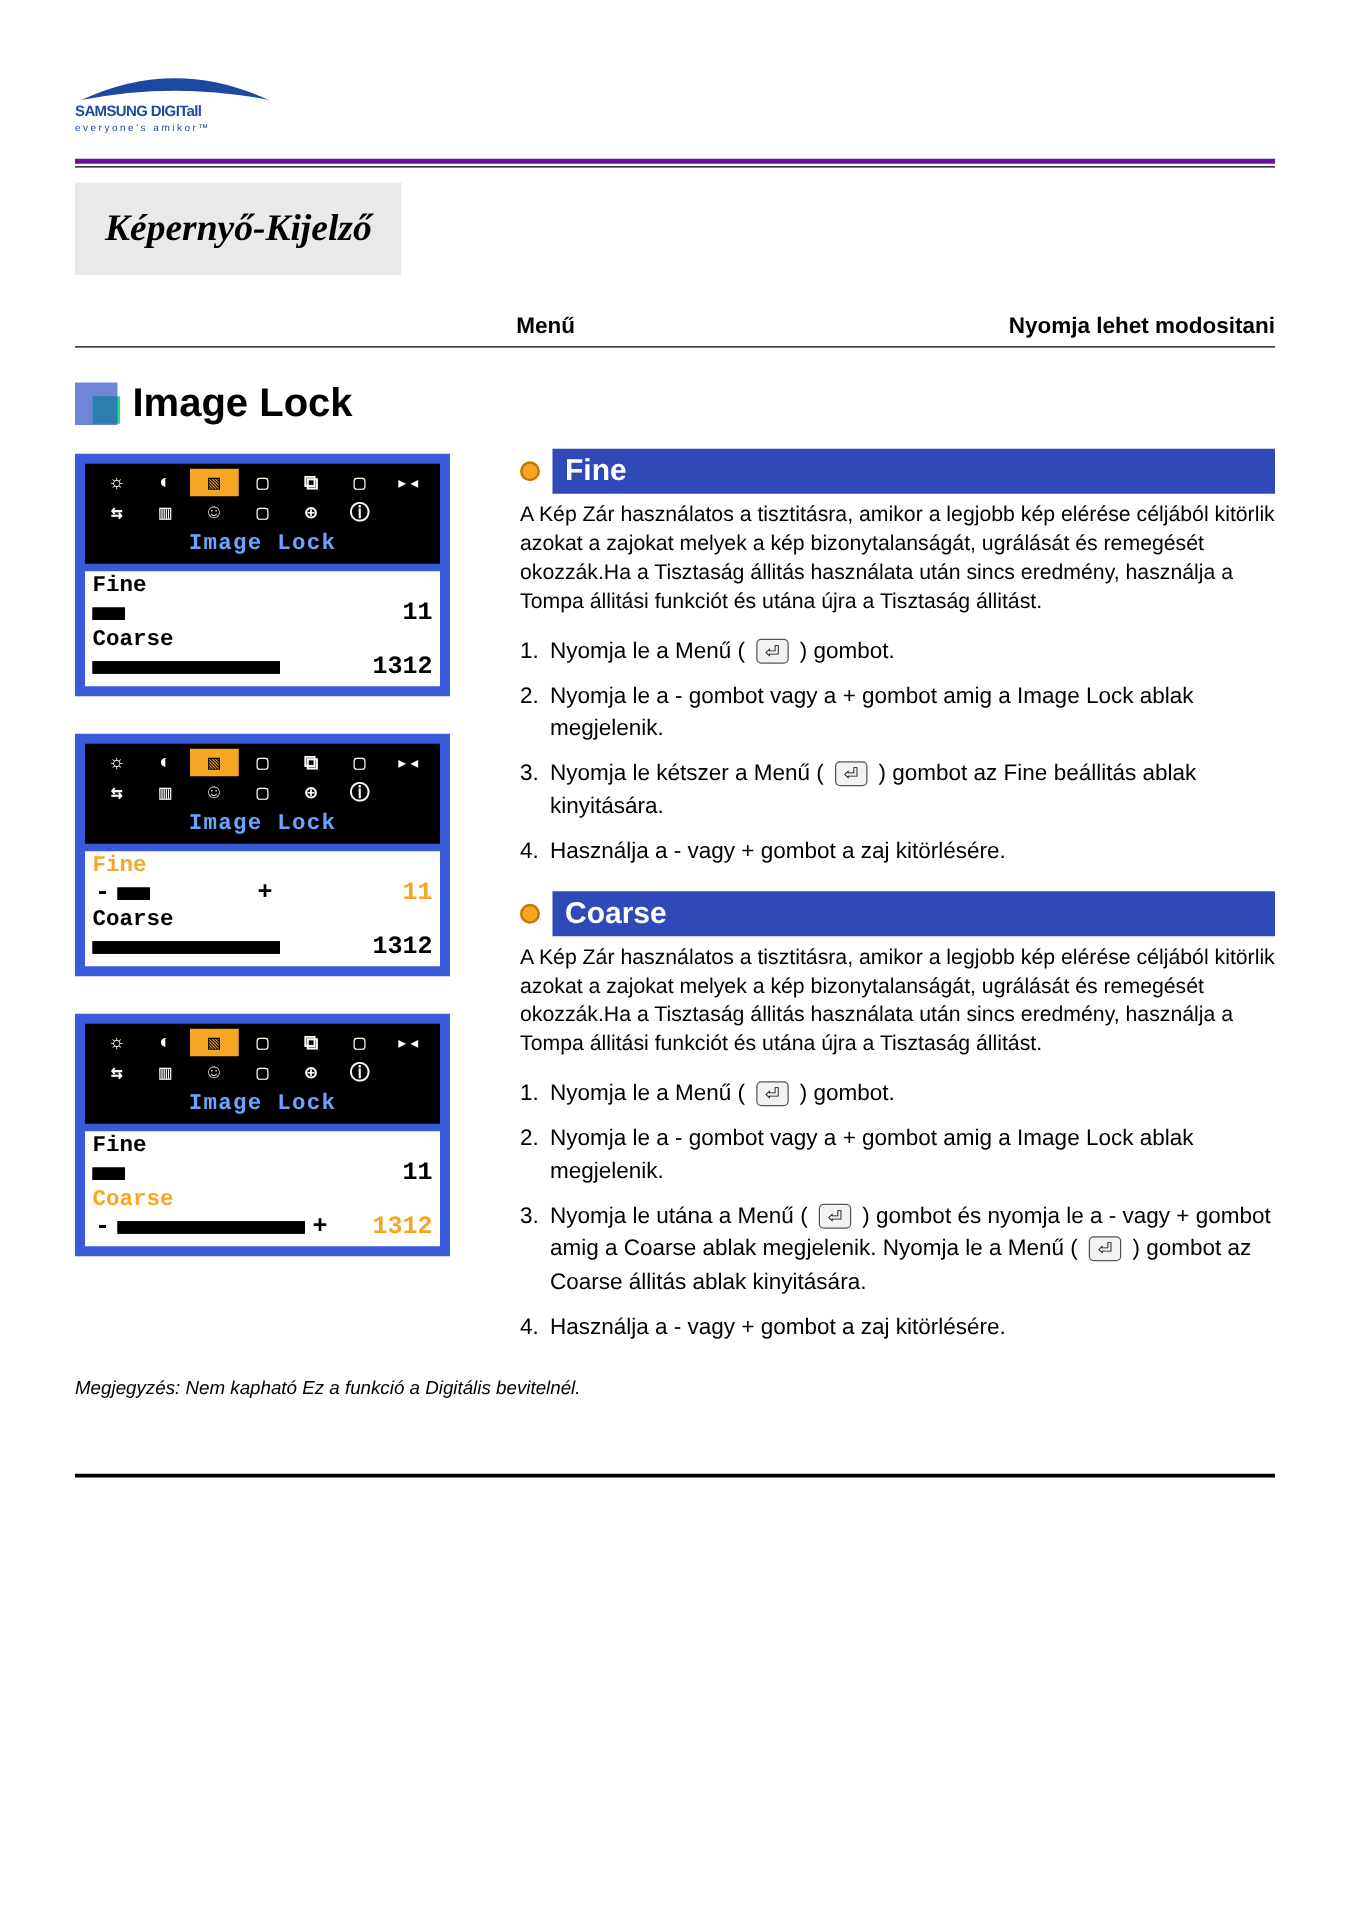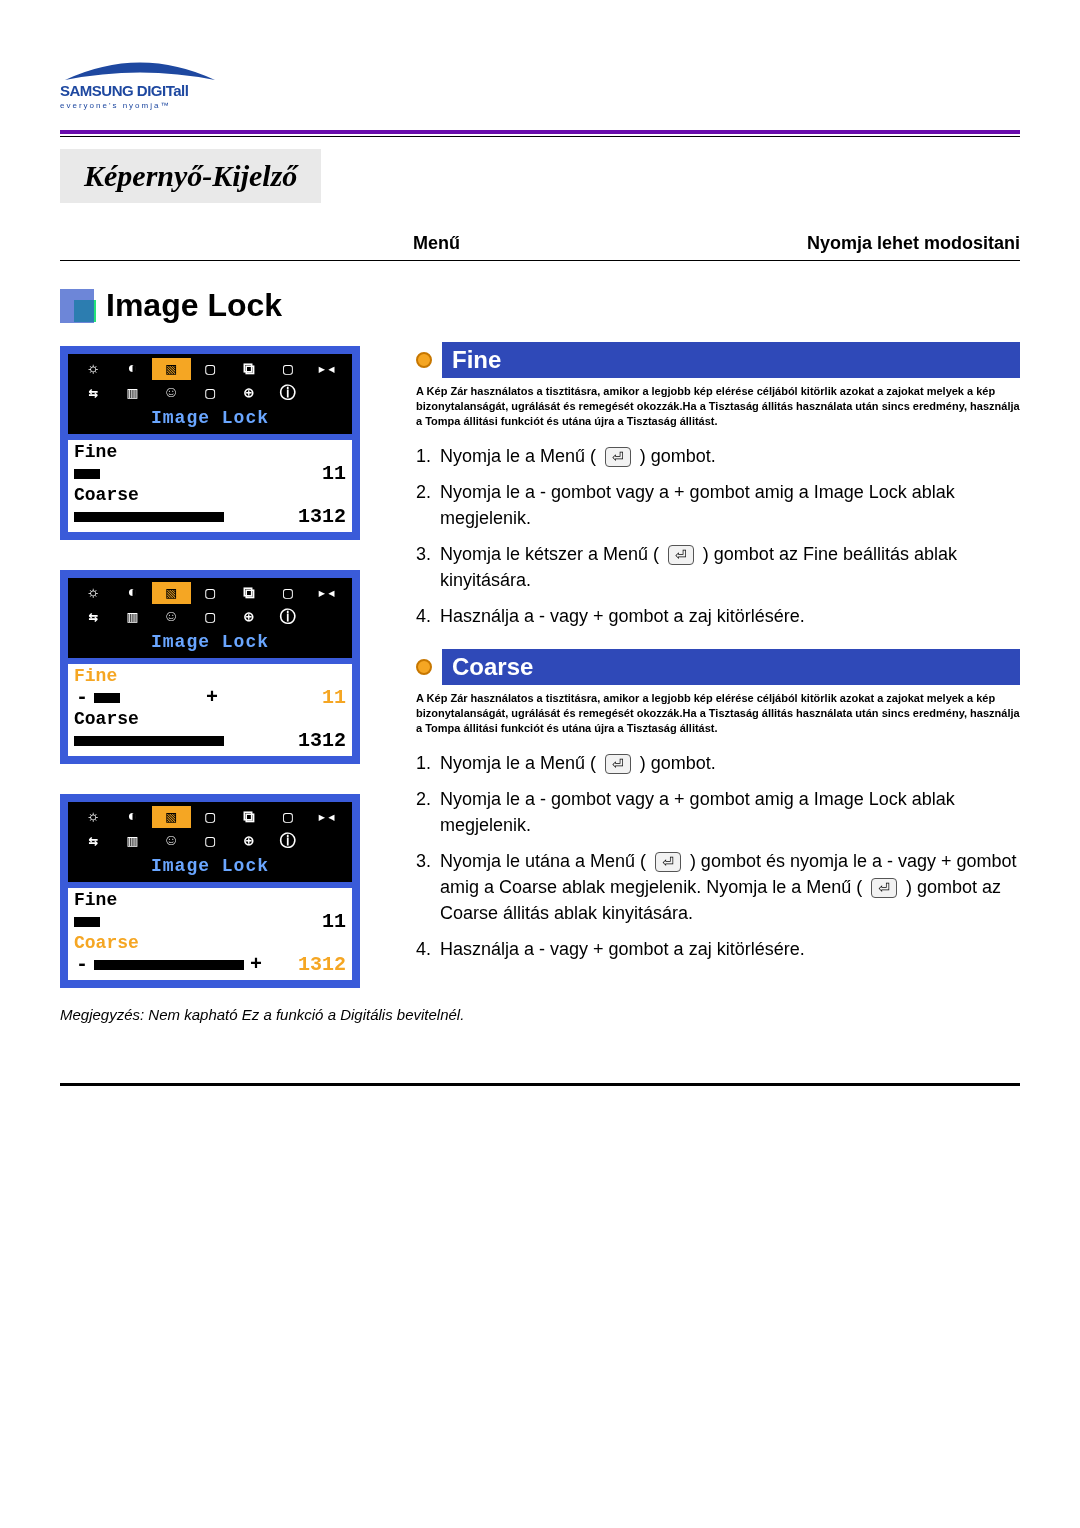--- a/index.html
+++ b/index.html
@@ -6,29 +6,29 @@
   body {
     background: #fff;
     font-family: Arial, Helvetica, sans-serif;
     color: #000;
     width: 1080px;
     min-height: 1528px;
     padding: 60px;
   }
   .logo-area { margin-bottom: 20px; }
   .swoosh-svg { display:block; }
-  .logo-text { font-size: 15px; font-weight: bold; color: #1e48a0; letter-spacing: -0.5px; margin-top:-2px;}
+  .logo-text { font-size: 12px; font-weight: bold; color: #1e48a0; letter-spacing: -0.5px; margin-top:-2px;}
   .logo-sub  { font-size: 8px; color: #1e48a0; letter-spacing: 2px; margin-top:2px;}
   .hr-purple { height: 4px; background: #6a0dad; margin-top: 6px; margin-bottom: 2px; }
   .hr-thin   { height: 1px; background: #000; }
   .title-bar {
     display: flex; align-items: center; margin-top: 12px; margin-bottom: 30px;
   }
   .title-tab {
-    background: #e9e9e9; padding: 10px 24px;
+    background: #e9e9e9; padding: 20px 24px;
     font-size: 30px; font-weight: bold; font-style: italic;
     font-family: "Times New Roman", serif;
   }
   .row-labels {
     display: flex; font-weight: bold; font-size: 18px;
     margin-bottom: 6px;
     text-align: right;
   }
   .row-labels .col-left  { width: 400px; padding-left: 28px; }
   .row-labels .col-right { flex: 1; }
@@ -72,41 +72,41 @@
   
   .sub-header {
     display:flex; align-items:center; margin-bottom:6px;
   }
   .dot { width:16px; height:16px; border-radius:50%; background:#f5a623; border:2px solid #c77700; margin-right:10px;}
   .sub-title {
     flex:1; background:#2f49b8; color:#fff; font-size:24px; font-weight:bold;
     padding:4px 10px;
   }
   .desc {
-    font-weight:bold; font-size:11px; line-height:1.35; margin-bottom:14px;
+    font-weight:normal; font-size:17px; line-height:1.35; margin-bottom:14px;
   }
   .steps { font-size:18px; line-height:1.45; }
   .steps li { list-style:none; margin-bottom:10px; display:flex; gap:6px;}
   .steps .num { min-width:18px; }
   .enter-key {
     display:inline-block; border:1px solid #555; border-radius:4px; padding:0 6px;
     font-size:14px; line-height:18px; margin:0 4px; background:#f2f2f2;
   }
   .note { font-style:italic; font-weight:normal; font-size:15px; margin-top:18px; }
   .footer-line { height:3px; background:#000; margin-top:60px; }
 </style>
 </head>
 <body>
 
 <div class="logo-area">
   <svg class="swoosh-svg" width="160" height="24" viewBox="0 0 160 24">
     <path d="M5,20 Q80,-15 155,20 Q80,5 5,20 Z" fill="#1e48a0"></path>
   </svg>
   <div class="logo-text">SAMSUNG DIGITall</div>
-  <div class="logo-sub">everyone's nyomja™</div>
+  <div class="logo-sub">everyone's amikor™</div>
 </div>
 
 <div class="hr-purple"></div>
 <div class="hr-thin"></div>
 
 <div class="title-bar">
   <div class="title-tab">Képernyő-Kijelző</div>
 </div>
 
 <div class="row-labels">

